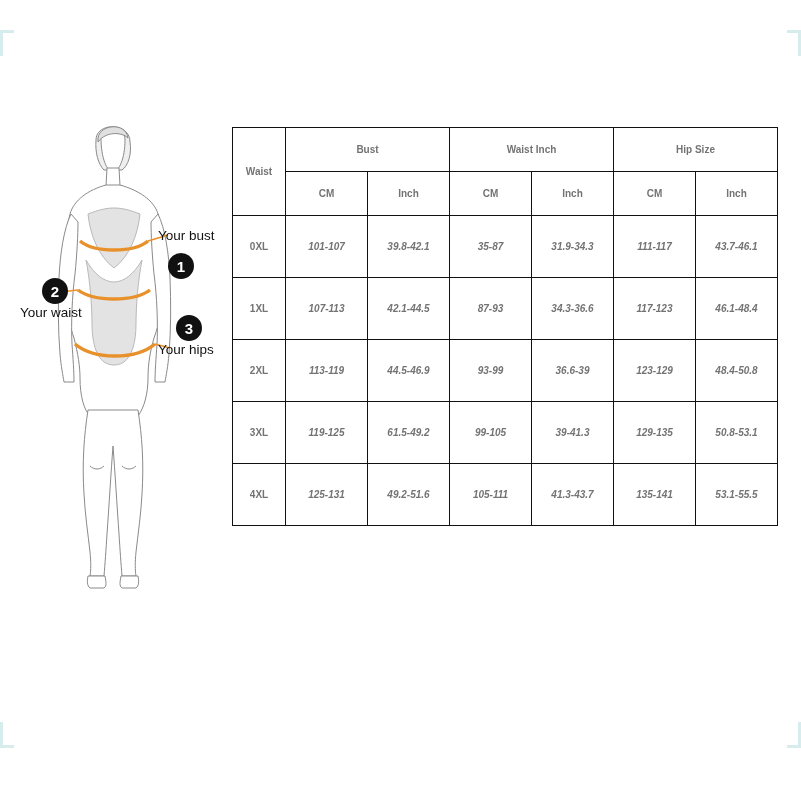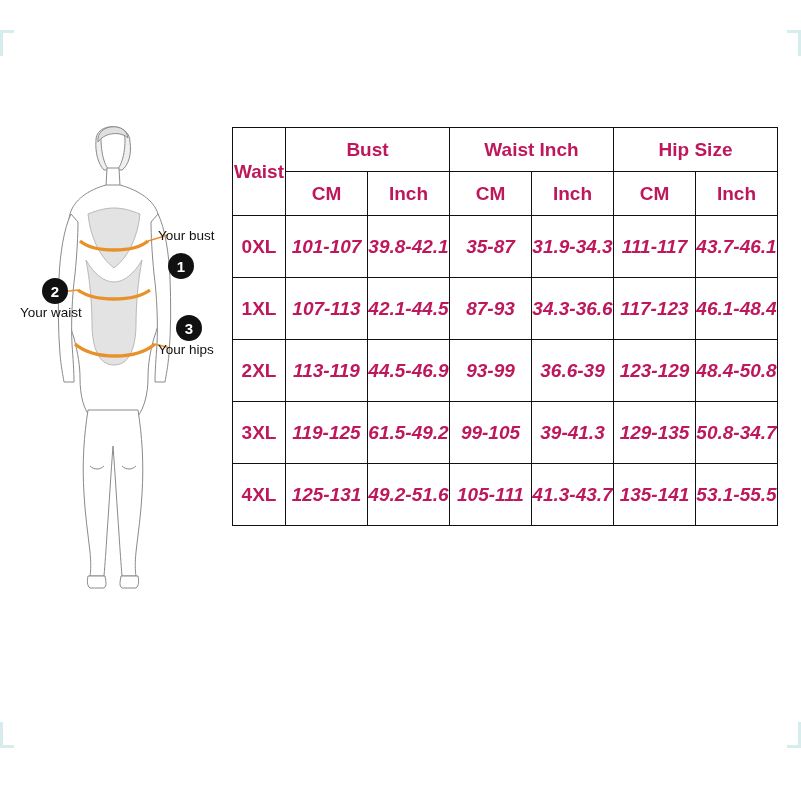--- a/index.html
+++ b/index.html
@@ -79,22 +79,22 @@
   .size-table {
     position: absolute;
     left: 232px;
     top: 127px;
     border-collapse: collapse;
     table-layout: fixed;
   }
   .size-table td, .size-table th {
     border: 1.5px solid #111111;
     text-align: center;
-    font-size: 19px;
-    color: #be185d;
+    font-size: 10px;
+    color: #737373;
     font-weight: bold;
     padding: 0;
     height: 61px;
     vertical-align: middle;
   }
   .size-table th { height: 43px; }
   .col-size    { width: 52px; }
   .col-unit    { width: 81px; }
   .hdr-group   { font-size: 15px; }
   .hdr-unit    { font-size: 15px; }
@@ -239,21 +239,21 @@
         <td class="cell-val">123-129</td>
         <td class="cell-val">48.4-50.8</td>
       </tr>
       <tr>
         <td class="size-cell">3XL</td>
         <td class="cell-val">119-125</td>
         <td class="cell-val">61.5-49.2</td>
         <td class="cell-val">99-105</td>
         <td class="cell-val">39-41.3</td>
         <td class="cell-val">129-135</td>
-        <td class="cell-val">50.8-34.7</td>
+        <td class="cell-val">50.8-53.1</td>
       </tr>
       <tr>
         <td class="size-cell">4XL</td>
         <td class="cell-val">125-131</td>
         <td class="cell-val">49.2-51.6</td>
         <td class="cell-val">105-111</td>
         <td class="cell-val">41.3-43.7</td>
         <td class="cell-val">135-141</td>
         <td class="cell-val">53.1-55.5</td>
       </tr>

